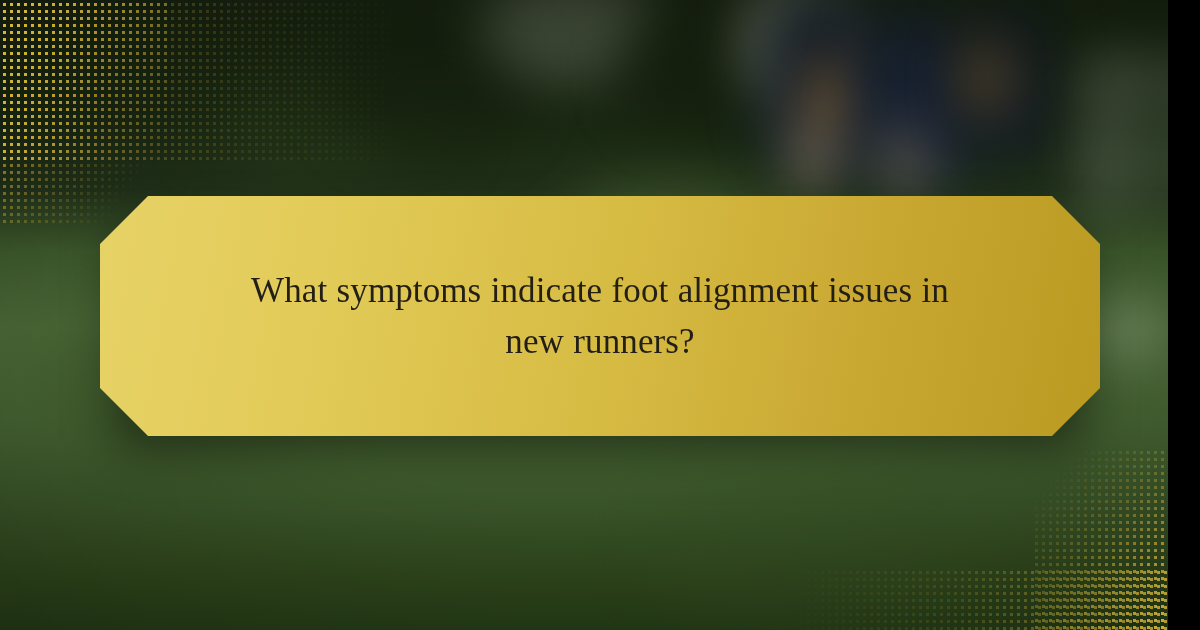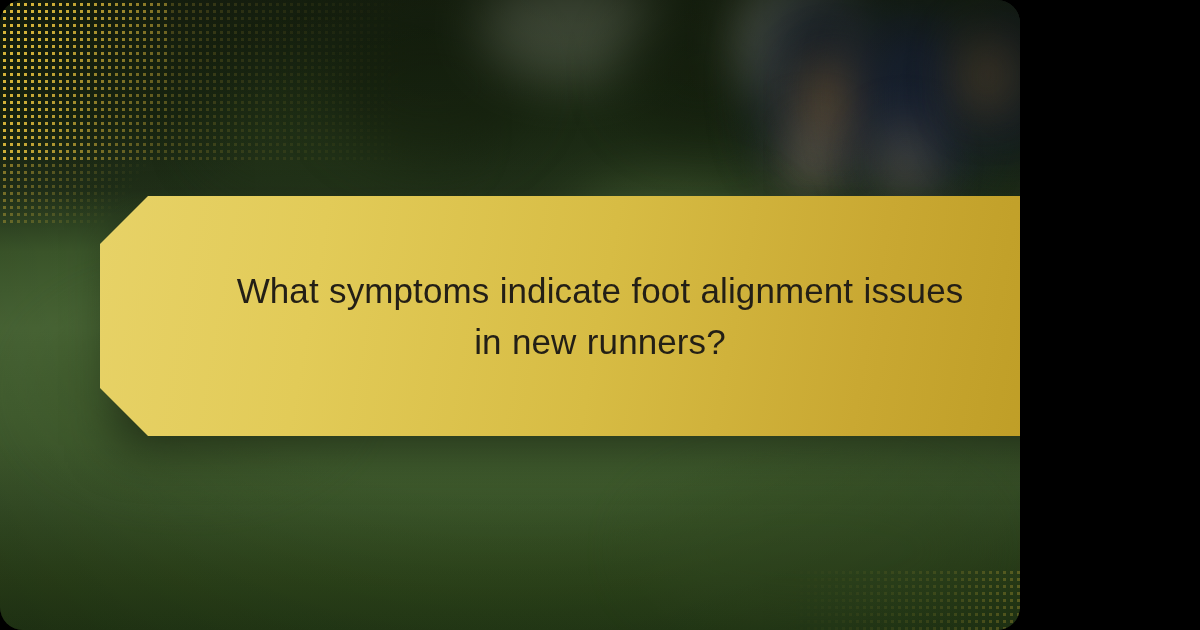--- a/index.html
+++ b/index.html
@@ -2,25 +2,24 @@
 <html><head>
 <meta charset="utf-8">
 <style>
   html, body {
     margin: 0;
     padding: 0;
     background: #000;
   }
   #stage {
     position: relative;
-    width: 1020px;
+    width: 1168px;
     height: 630px;
     overflow: hidden;
-    font-family: Liberation Sans, sans-serif;
-    border-radius: 23px;
+    font-family: Liberation Serif, serif;
   }
 
   
   .photo {
     position: absolute;
     inset: 0;
     
     background:
       linear-gradient(to bottom,
         #1d2a14 0%,

